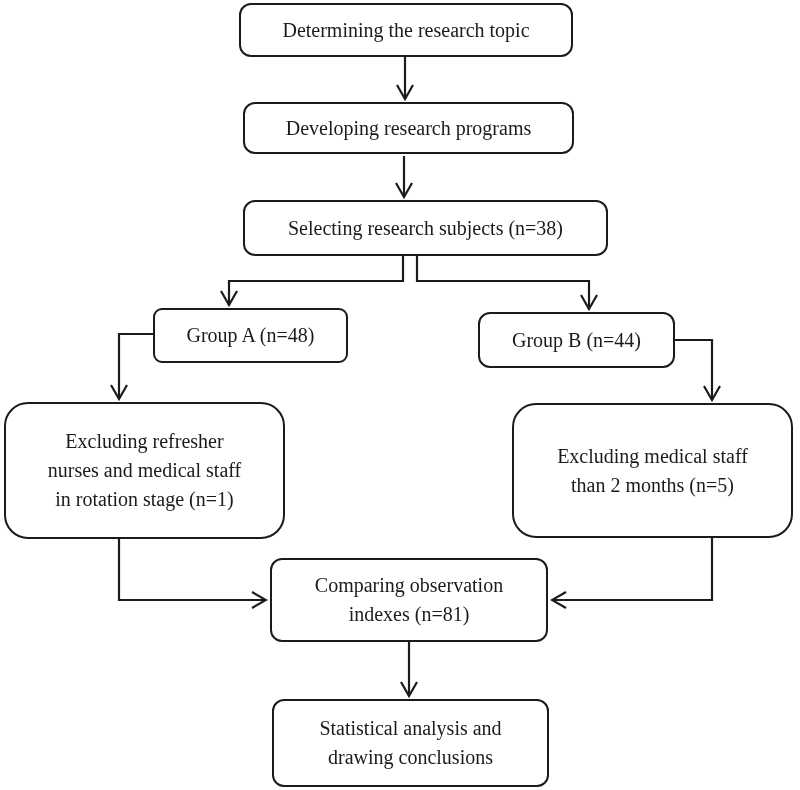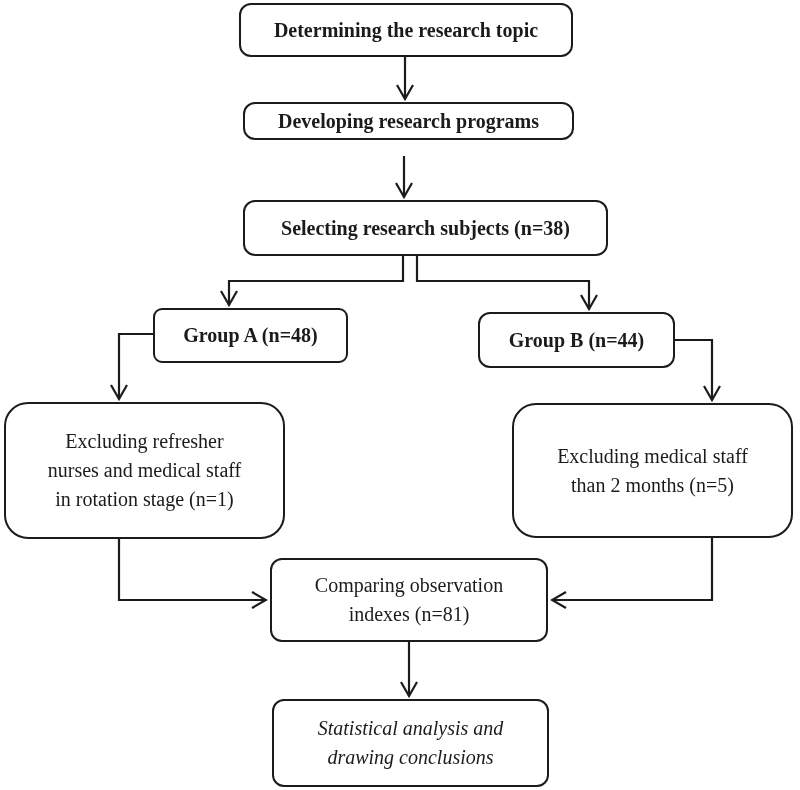--- a/index.html
+++ b/index.html
@@ -41,21 +41,21 @@
     display: flex;
     flex-direction: column;
     align-items: center;
     justify-content: center;
     text-align: center;
     font-family: "Liberation Serif", "DejaVu Serif", serif;
     font-size: 20px;
     line-height: 29px;
   }
   .node .line { display: block; white-space: nowrap; }
-  .r-small { border-radius: 12px; font-weight: bold; }
+  .r-small { border-radius: 12px; }
   .r-mid   { border-radius: 12px; }
   .r-big   { border-radius: 24px; }
 </style>
 </head>
 <body>
 
 <div id="canvas">
 
   <svg id="edges" width="800" height="790" viewBox="0 0 800 790">
     <defs>
@@ -71,21 +71,21 @@
     <path class="edge" d="M675,340 L712,340 L712,400" marker-end="url(#ah)"></path>
     <path class="edge" d="M119,538 L119,600 L266,600" marker-end="url(#ah)"></path>
     <path class="edge" d="M712,537 L712,600 L552,600" marker-end="url(#ah)"></path>
     <path class="edge" d="M409,641 L409,696" marker-end="url(#ah)"></path>
   </svg>
 
   <div class="node r-small" style="left:239px; top:3px; width:334px; height:54px;">
     <span class="line">Determining the research topic</span>
   </div>
 
-  <div class="node r-small" style="left:243px; top:102px; width:331px; height:38px;">
+  <div class="node r-small" style="left:243px; top:102px; width:331px; height:52px;">
     <span class="line">Developing research programs</span>
   </div>
 
   <div class="node r-small" style="left:243px; top:200px; width:365px; height:56px;">
     <span class="line">Selecting research subjects (n=38)</span>
   </div>
 
   <div class="node r-small" style="left:153px; top:308px; width:195px; height:55px;border-radius:9px;">
     <span class="line">Group A (n=48)</span>
   </div>
@@ -103,18 +103,18 @@
   <div class="node r-big" style="left:512px; top:403px; width:281px; height:135px;">
     <span class="line">Excluding medical staff</span>
     <span class="line">than 2 months (n=5)</span>
   </div>
 
   <div class="node r-mid" style="left:270px; top:558px; width:278px; height:84px;">
     <span class="line">Comparing observation</span>
     <span class="line">indexes (n=81)</span>
   </div>
 
-  <div class="node r-mid" style="left:272px; top:699px; width:277px; height:88px;font-style:italic;">
+  <div class="node r-mid" style="left:272px; top:699px; width:277px; height:88px;">
     <span class="line">Statistical analysis and</span>
     <span class="line">drawing conclusions</span>
   </div>
 
 </div>
 
 </body></html>

